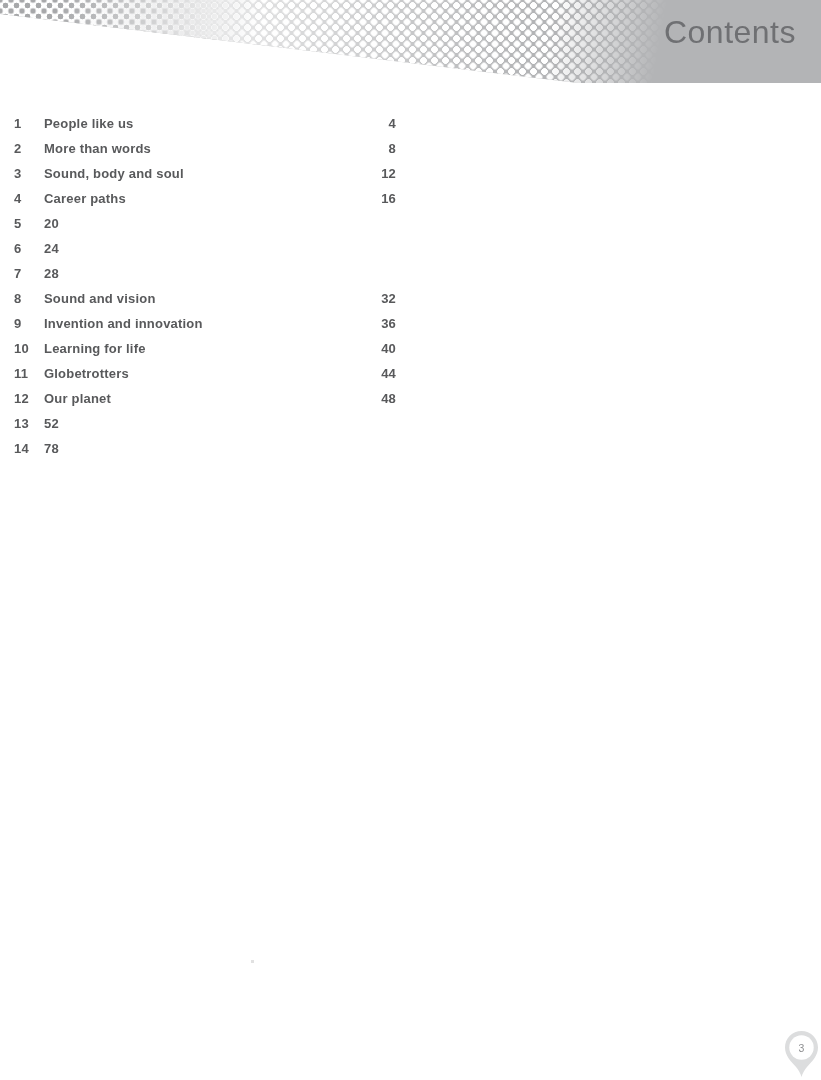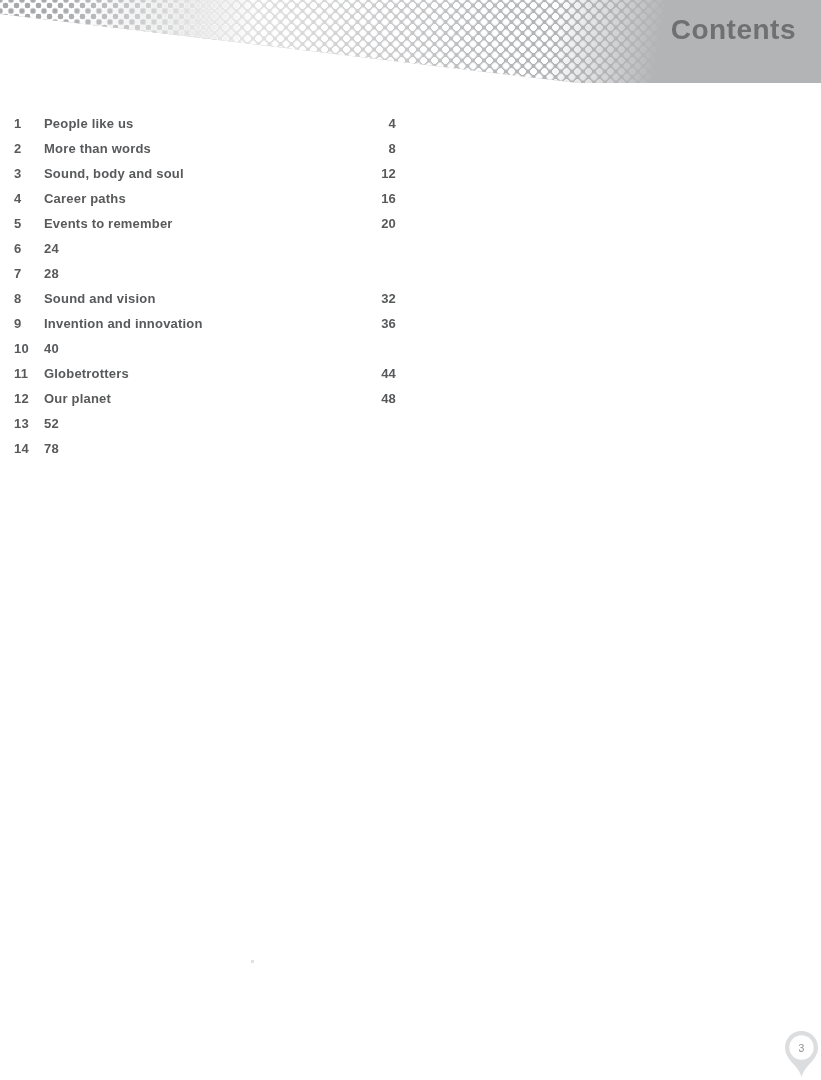--- a/index.html
+++ b/index.html
@@ -48,22 +48,22 @@
       radial-gradient(circle, #ffffff 3.1px, transparent 3.5px),
       radial-gradient(circle, #ffffff 3.1px, transparent 3.5px);
     background-size: 11px 11px, 11px 11px;
     background-position: 0 0, 5.5px 5.5px;
     -webkit-mask-image: linear-gradient(100deg, transparent 8%, #000 38%, #000 80%, transparent 96%);
     mask-image: linear-gradient(100deg, transparent 8%, #000 38%, #000 80%, transparent 96%);
   }
   .page-title {
     position: absolute;
     top: 16px; right: 25px;
-    font-size: 28px;
-    font-weight: 700;
+    font-size: 32px;
+    font-weight: 400;
     letter-spacing: 0.5px;
     color: var(--title, #6f7073);
     line-height: 1;
   }
 
   
   .toc {
     position: absolute;
     top: 111px; left: 14px;
     width: 382px;
@@ -132,21 +132,20 @@
   </div>
 
   <div class="toc-row">
     <span class="toc-num">4</span>
     <span class="toc-title">Career paths</span>
     <span class="toc-page">16</span>
   </div>
 
   <div class="toc-row">
     <span class="toc-num">5</span>
-    <span class="toc-title">Events to remember</span>
     <span class="toc-page">20</span>
   </div>
 
   <div class="toc-row">
     <span class="toc-num">6</span>
     <span class="toc-page">24</span>
   </div>
 
   <div class="toc-row">
     <span class="toc-num">7</span>
@@ -160,20 +159,21 @@
   </div>
 
   <div class="toc-row">
     <span class="toc-num">9</span>
     <span class="toc-title">Invention and innovation</span>
     <span class="toc-page">36</span>
   </div>
 
   <div class="toc-row">
     <span class="toc-num">10</span>
+    <span class="toc-title">Learning for life</span>
     <span class="toc-page">40</span>
   </div>
 
   <div class="toc-row">
     <span class="toc-num">11</span>
     <span class="toc-title">Globetrotters</span>
     <span class="toc-page">44</span>
   </div>
 
   <div class="toc-row">

